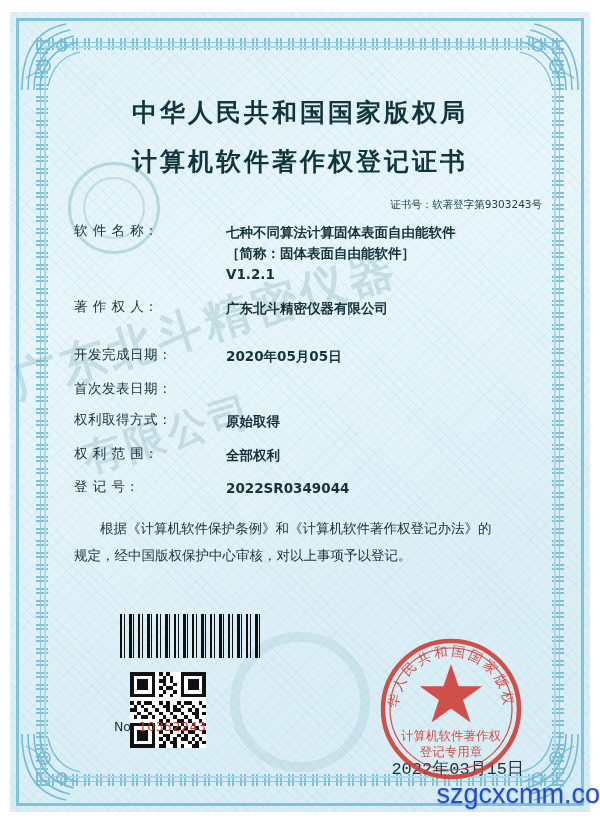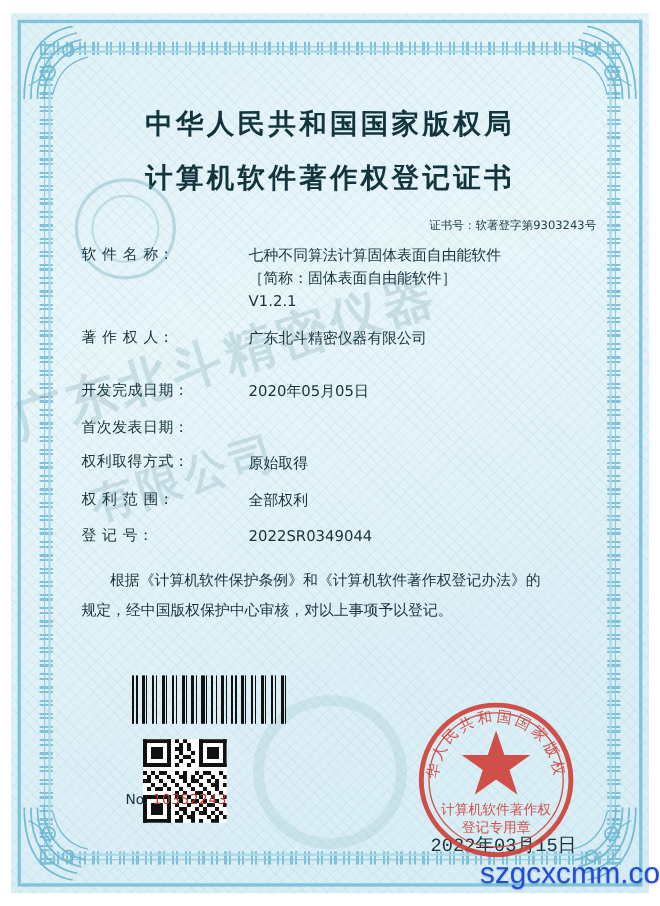--- a/index.html
+++ b/index.html
@@ -135,20 +135,21 @@
   }
   .row .lbl {
     width: 108px;
     flex: 0 0 108px;
     letter-spacing: 0.5px;
     white-space: nowrap;
   }
   .row .val {
     flex: 1;
     line-height: 1.55;
+    font-weight: bold;
   }
   .row .val .line2 { display:block; }
   .group-gap { height: 14px; }
 
   .para {
     margin-top: 16px;
     padding: 0 16px 0 22px;
     font-size: 13.5px;
     line-height: 2.0;
     color: #16323b;

